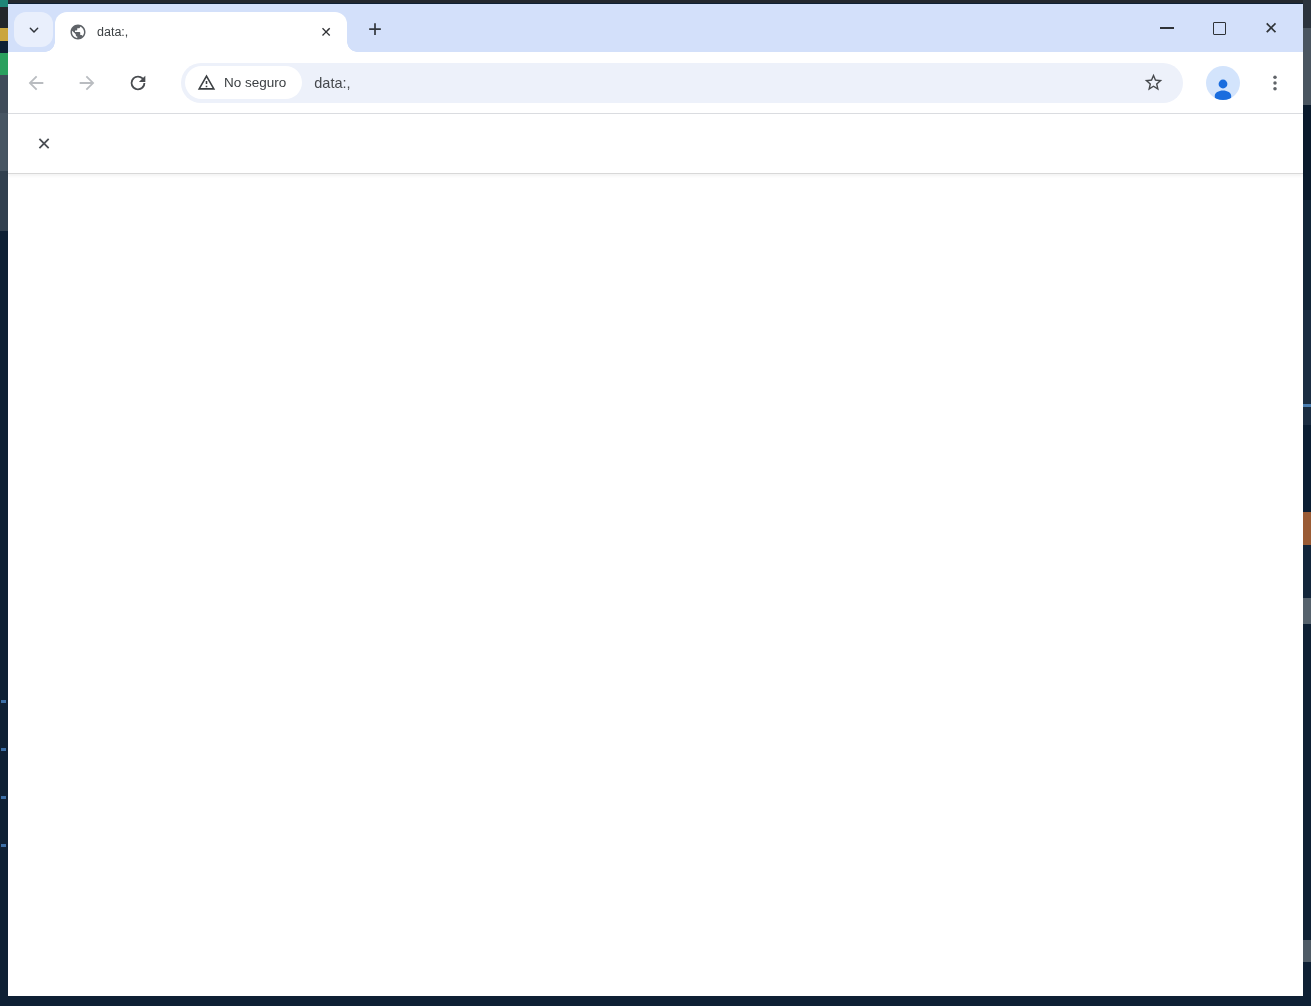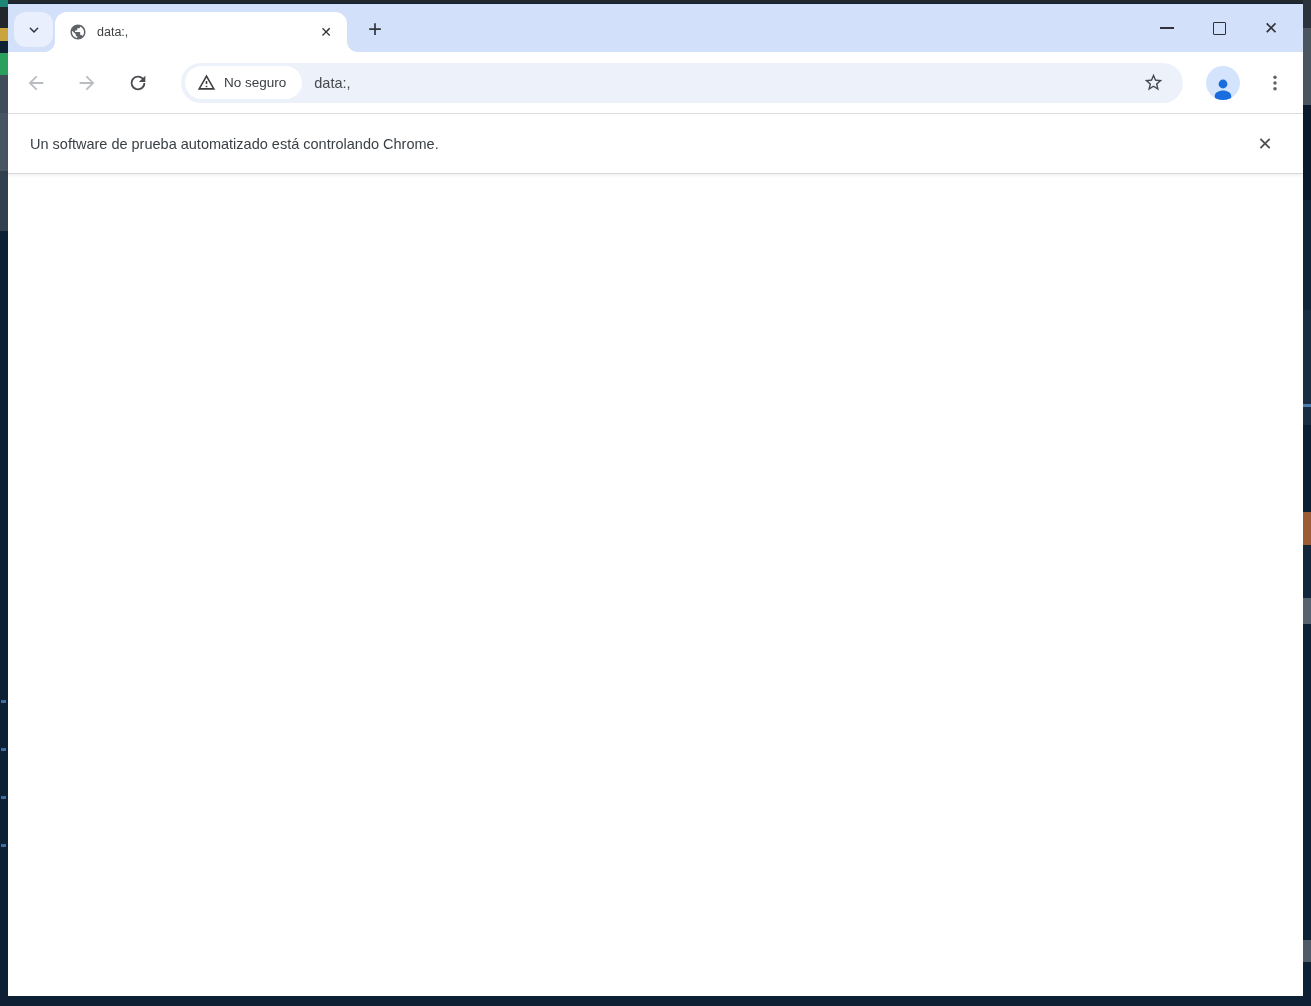--- a/index.html
+++ b/index.html
@@ -366,19 +366,18 @@
             <circle cx="12" cy="12" r="2.1" fill="#5f6368"></circle>
             <circle cx="12" cy="18.8" r="2.1" fill="#5f6368"></circle>
           </svg>
       </span>
     </button>
   </div>
 
   <div class="toolbar-divider"></div>
 
   <div class="infobar">
-    <span class="infobar-message">Un software de prueba automatizado está controlando Chrome.</span>
     <button class="infobar-close-btn">✕</button>
   </div>
 
   <div class="page-content"></div>
 
 </div>
 
 </body></html>

